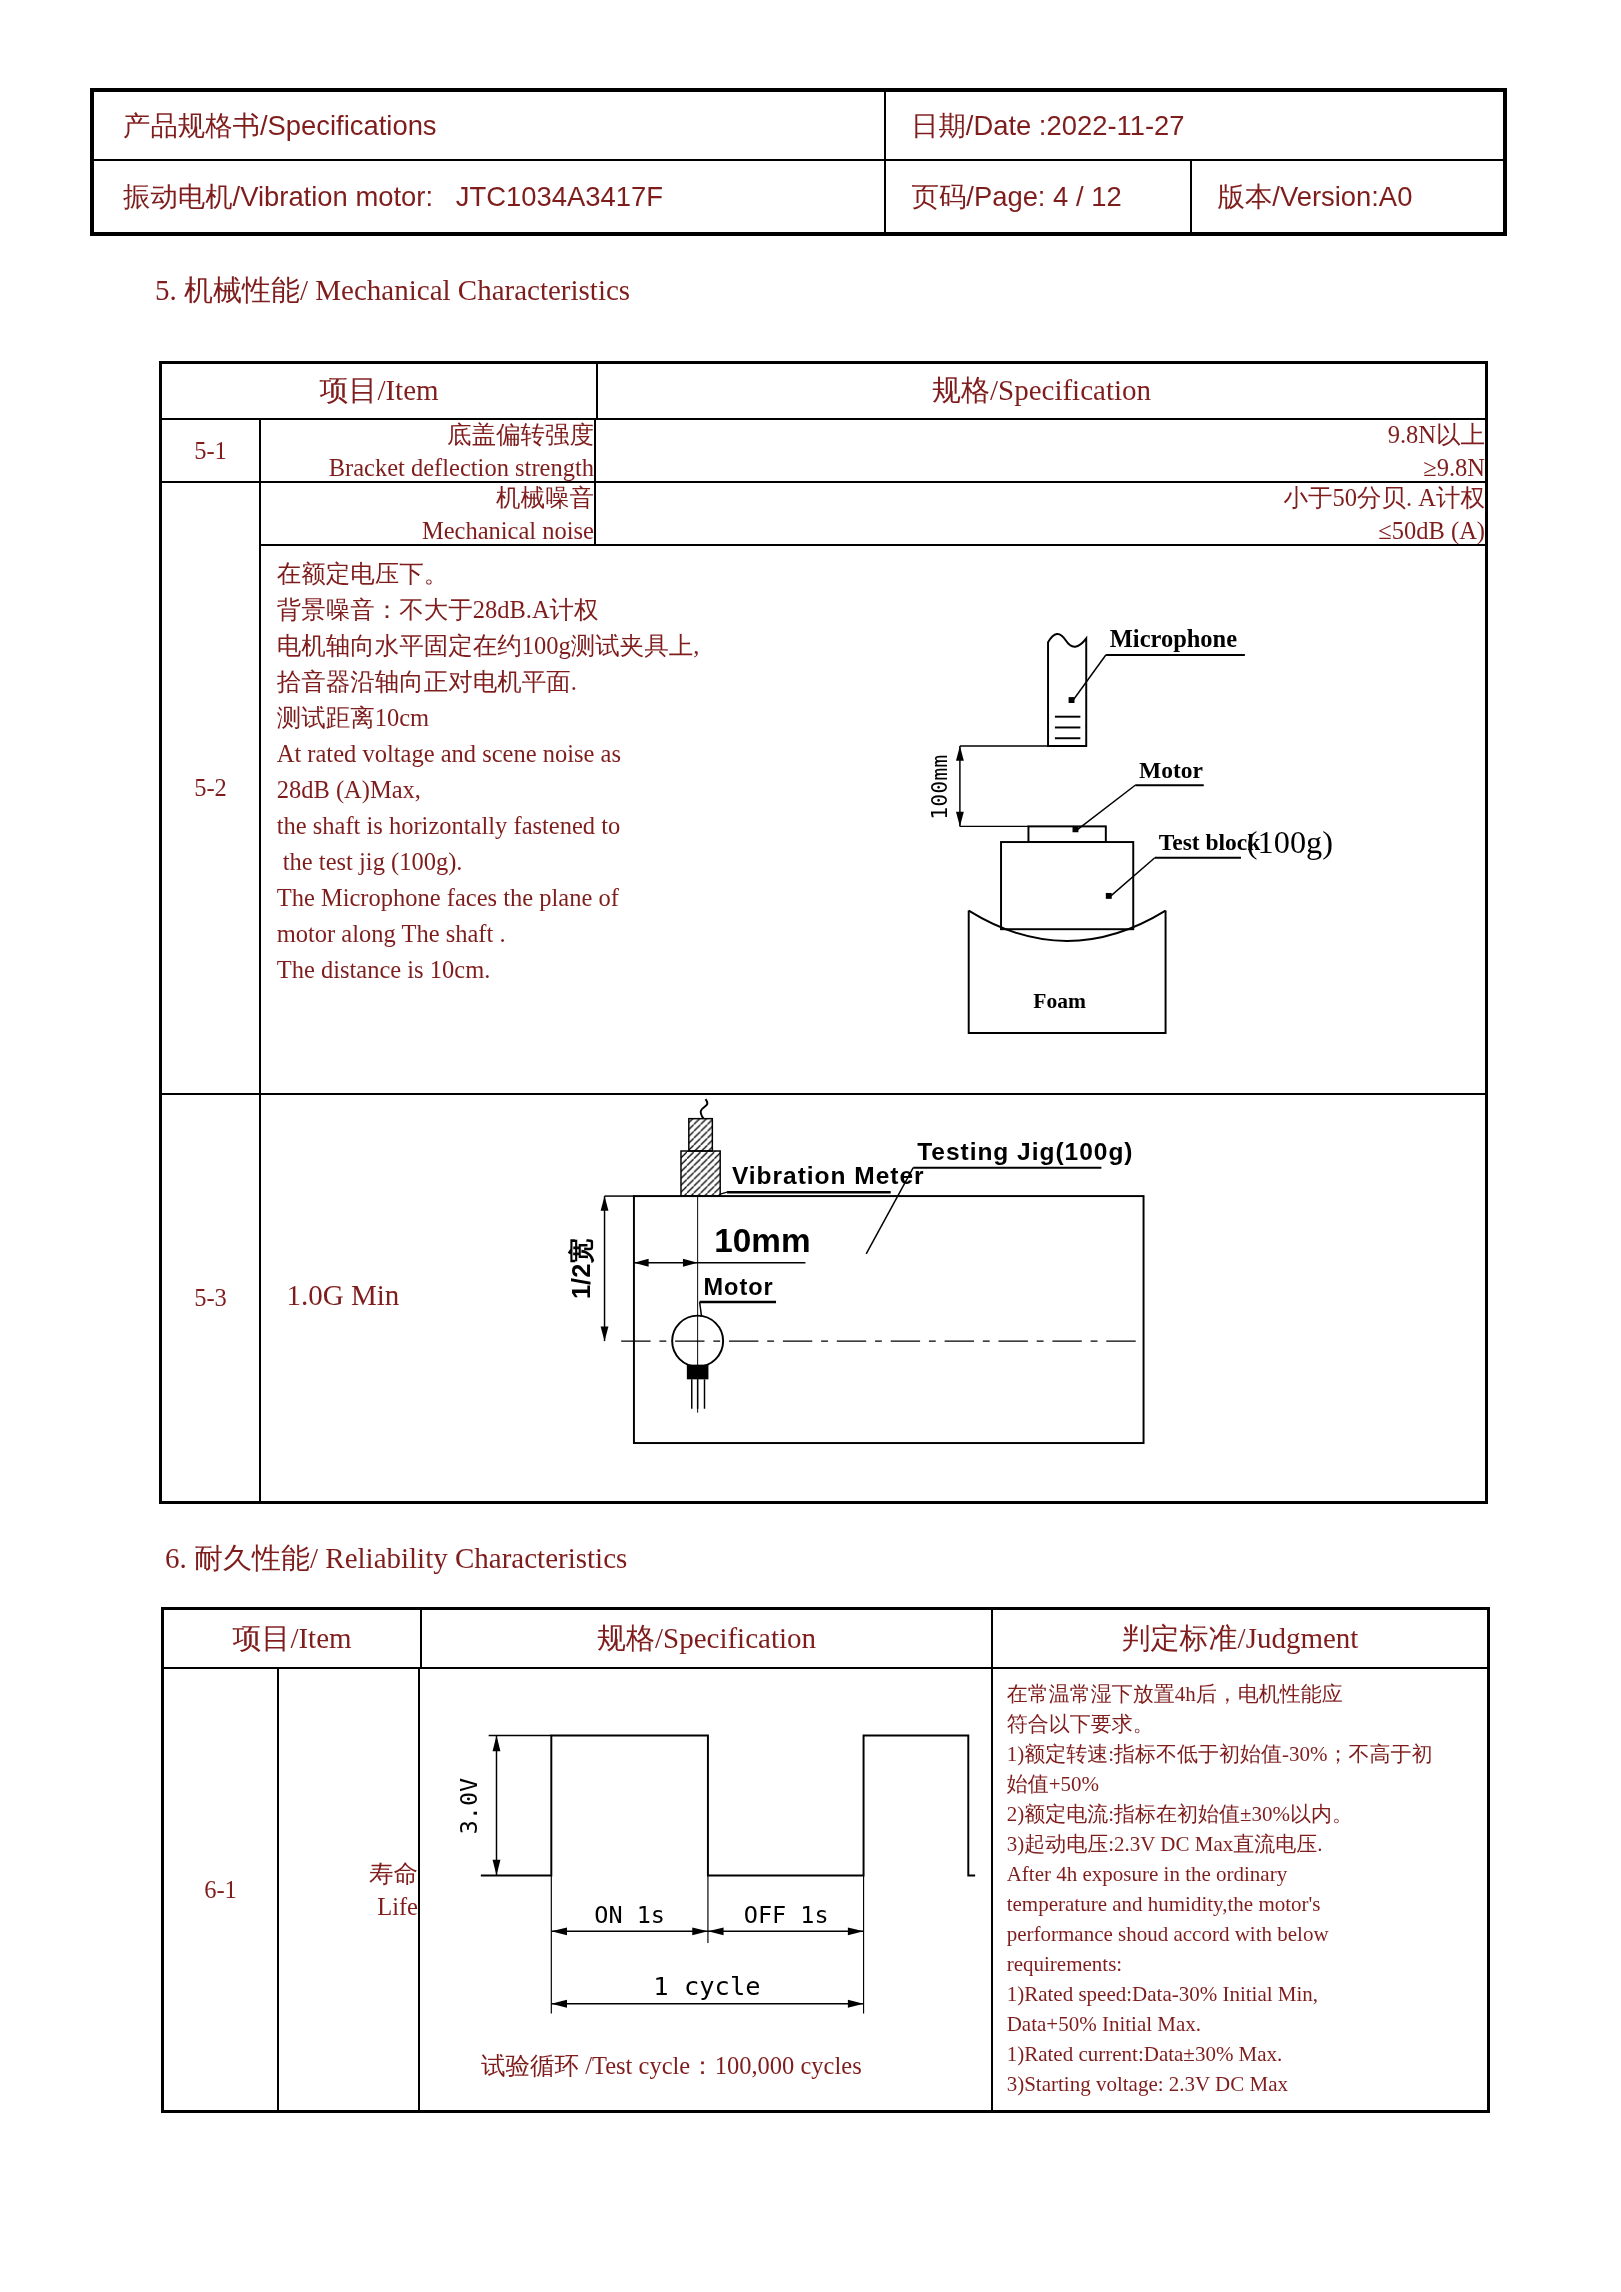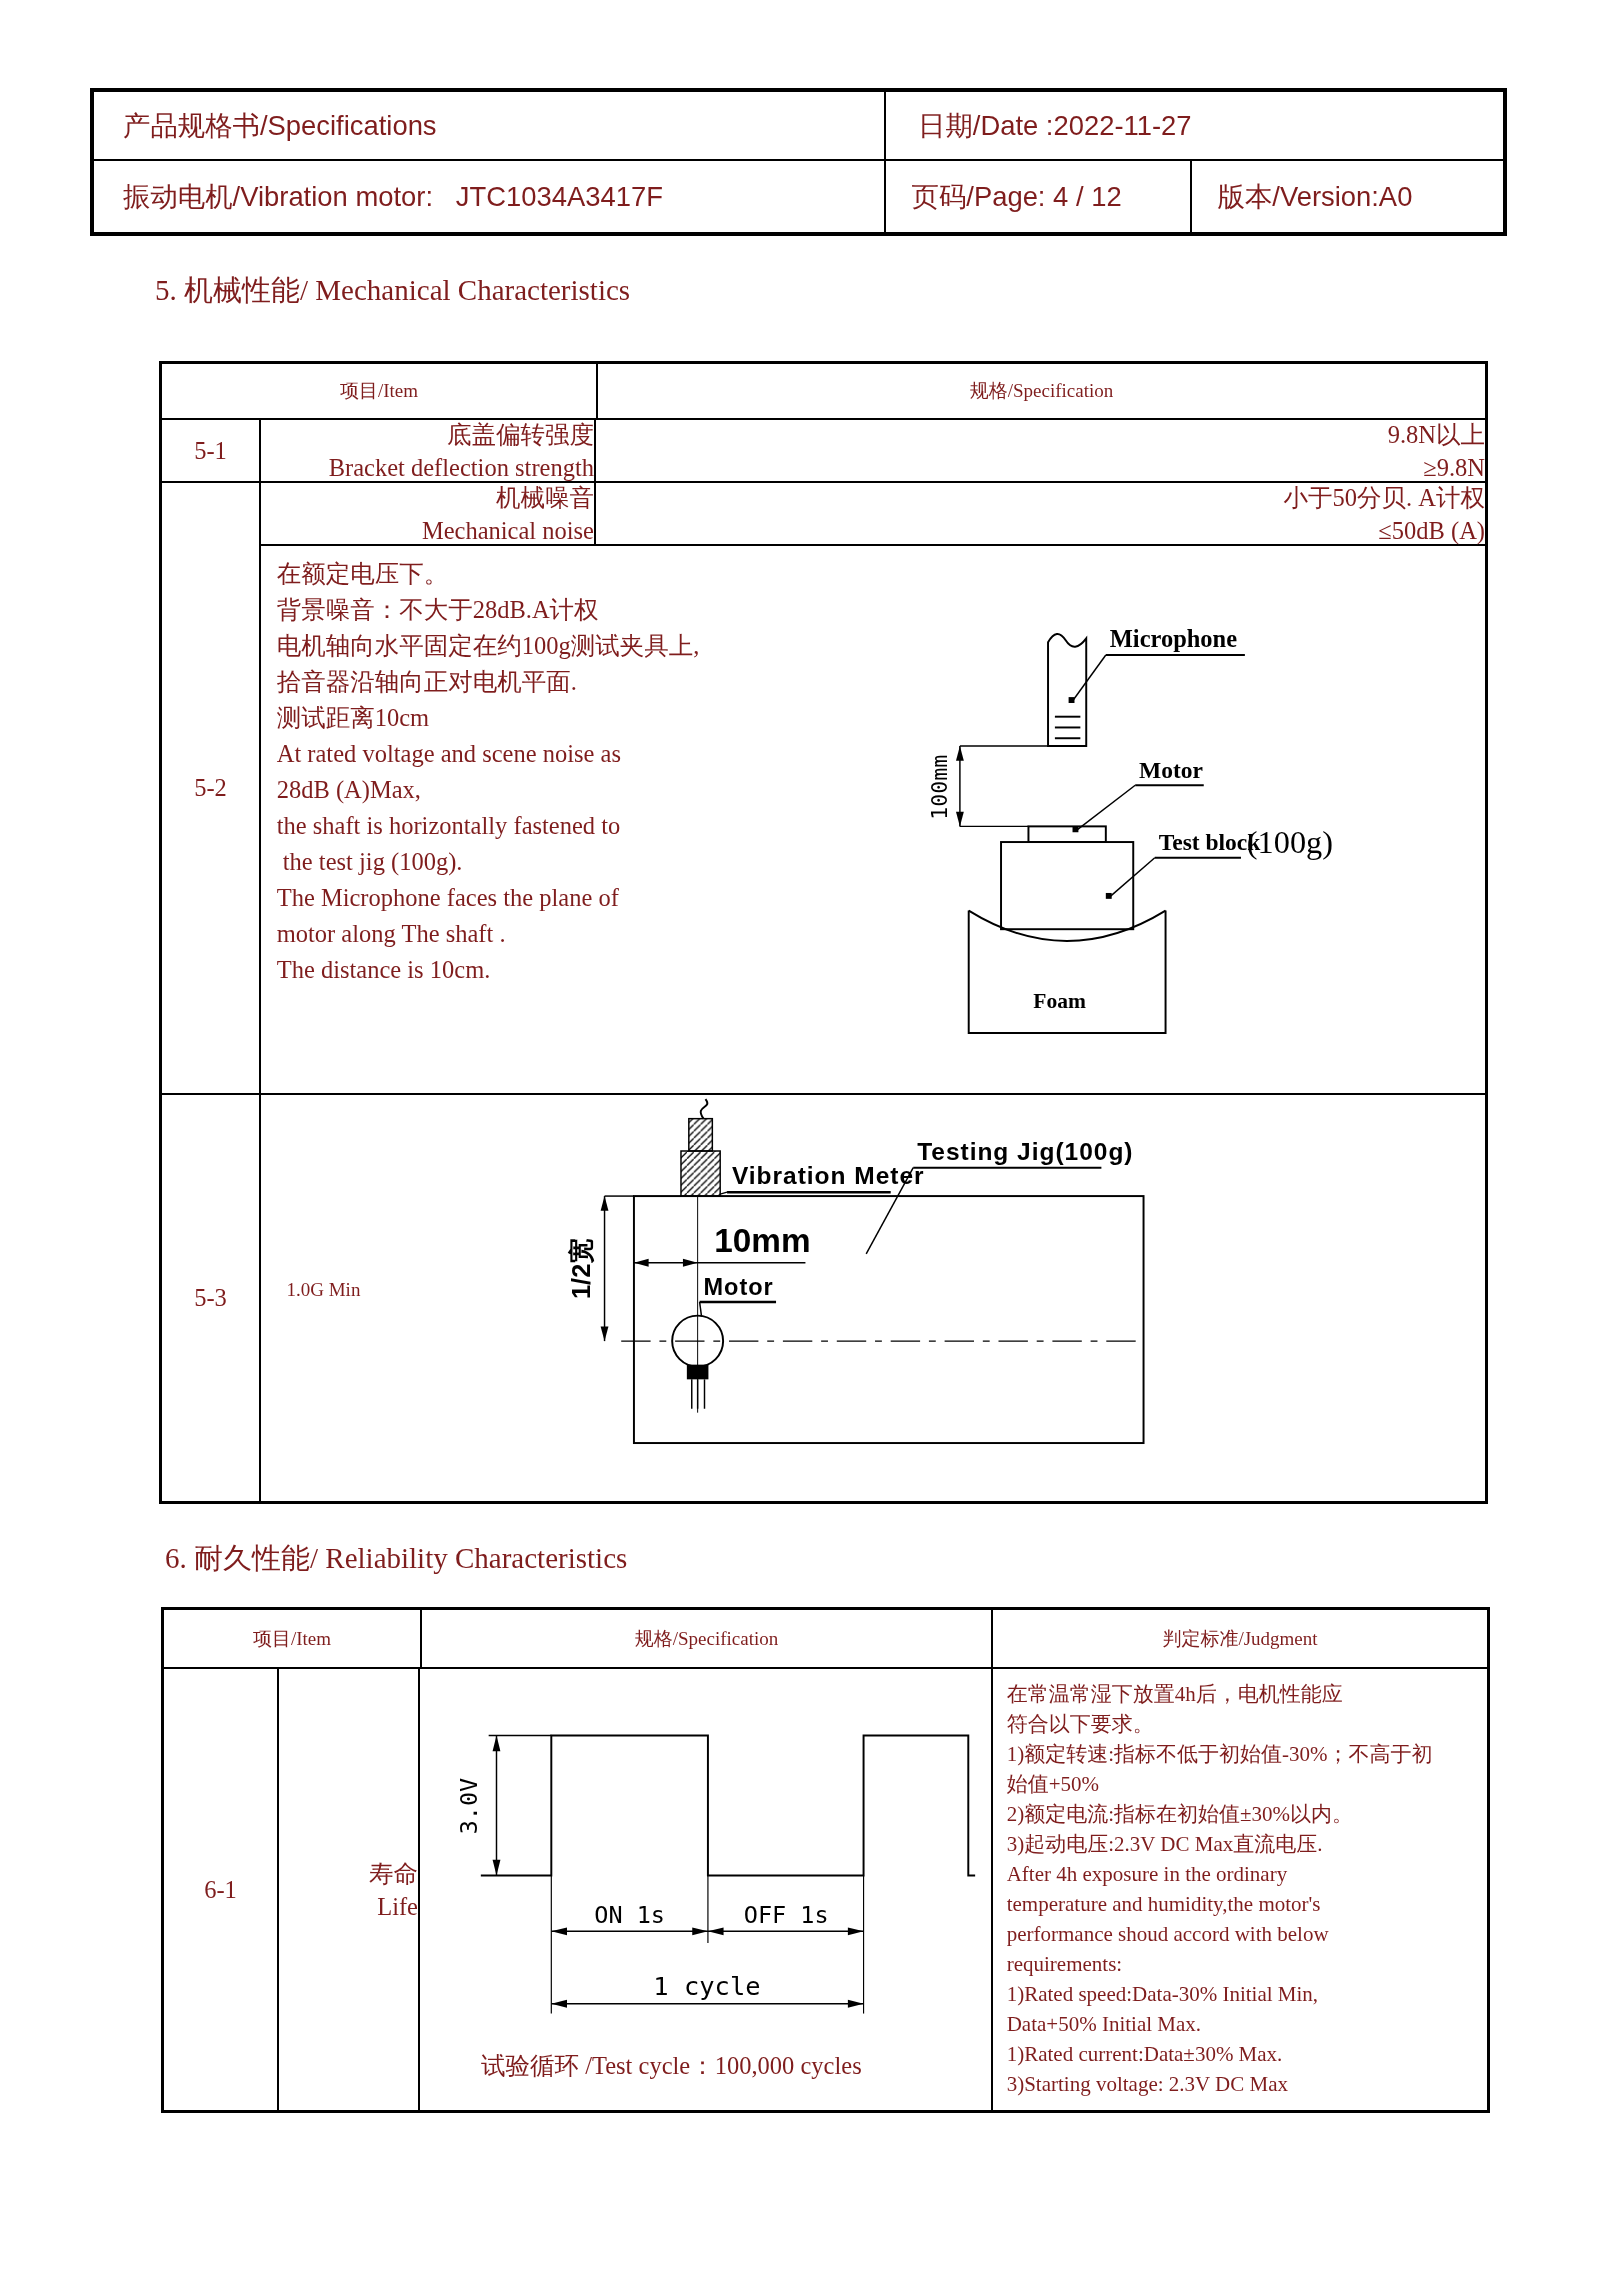--- a/index.html
+++ b/index.html
@@ -8,35 +8,35 @@
   .abs{position:absolute;}
   .pre{white-space:pre;}
   
   .hdr{left:90px;top:88px;width:1417px;border:4.9px solid #000;box-sizing:border-box;
        font-family:"Liberation Sans", sans-serif;font-size:27.4px;}
   .hdr-row{display:flex;}
   .hdr-row1{height:67px;border-bottom:2px solid #000;}
   .hdr-row2{height:71px;}
   .hdr-c{display:flex;align-items:center;box-sizing:border-box;}
   .hdr-c1{width:792px;border-right:2px solid #000;padding-left:29px;}
-  .hdr-c2{flex:1;padding-left:32px;}
+  .hdr-c2{flex:1;padding-left:25px;}
   .hdr-c2a{width:306px;border-right:2px solid #000;padding-left:25.5px;}
   .hdr-c2b{flex:1;padding-left:25.5px;}
   
   .sec-heading{font-weight:normal;font-size:29px;}
   
   .tbl{border:3.9px solid #000;box-sizing:border-box;background:#fff;}
   .row{display:flex;box-sizing:border-box;}
   .bb2{border-bottom:2px solid #000;}
   .bb3{border-bottom:2.9px solid #000;}
   .br2{border-right:2px solid #000;}
   .cell{box-sizing:border-box;display:flex;flex-direction:column;justify-content:center;}
   .c-center{align-items:center;text-align:center;}
   .c-left{align-items:flex-end;text-align:left;}
-  .fs26{font-size:19px;}
+  .fs26{font-size:29px;}
   .fs25{font-size:24.5px;}
   .pl18{padding-left:17.6px;}
   .lh34{line-height:33px;}
   
   .s5-num{width:99px;}
   .s5-desc{width:335px;}
   .s5-itemhead{width:436px;}
   .s5-spec{flex:1;}
   .s53-desc{width:202px;}
   

